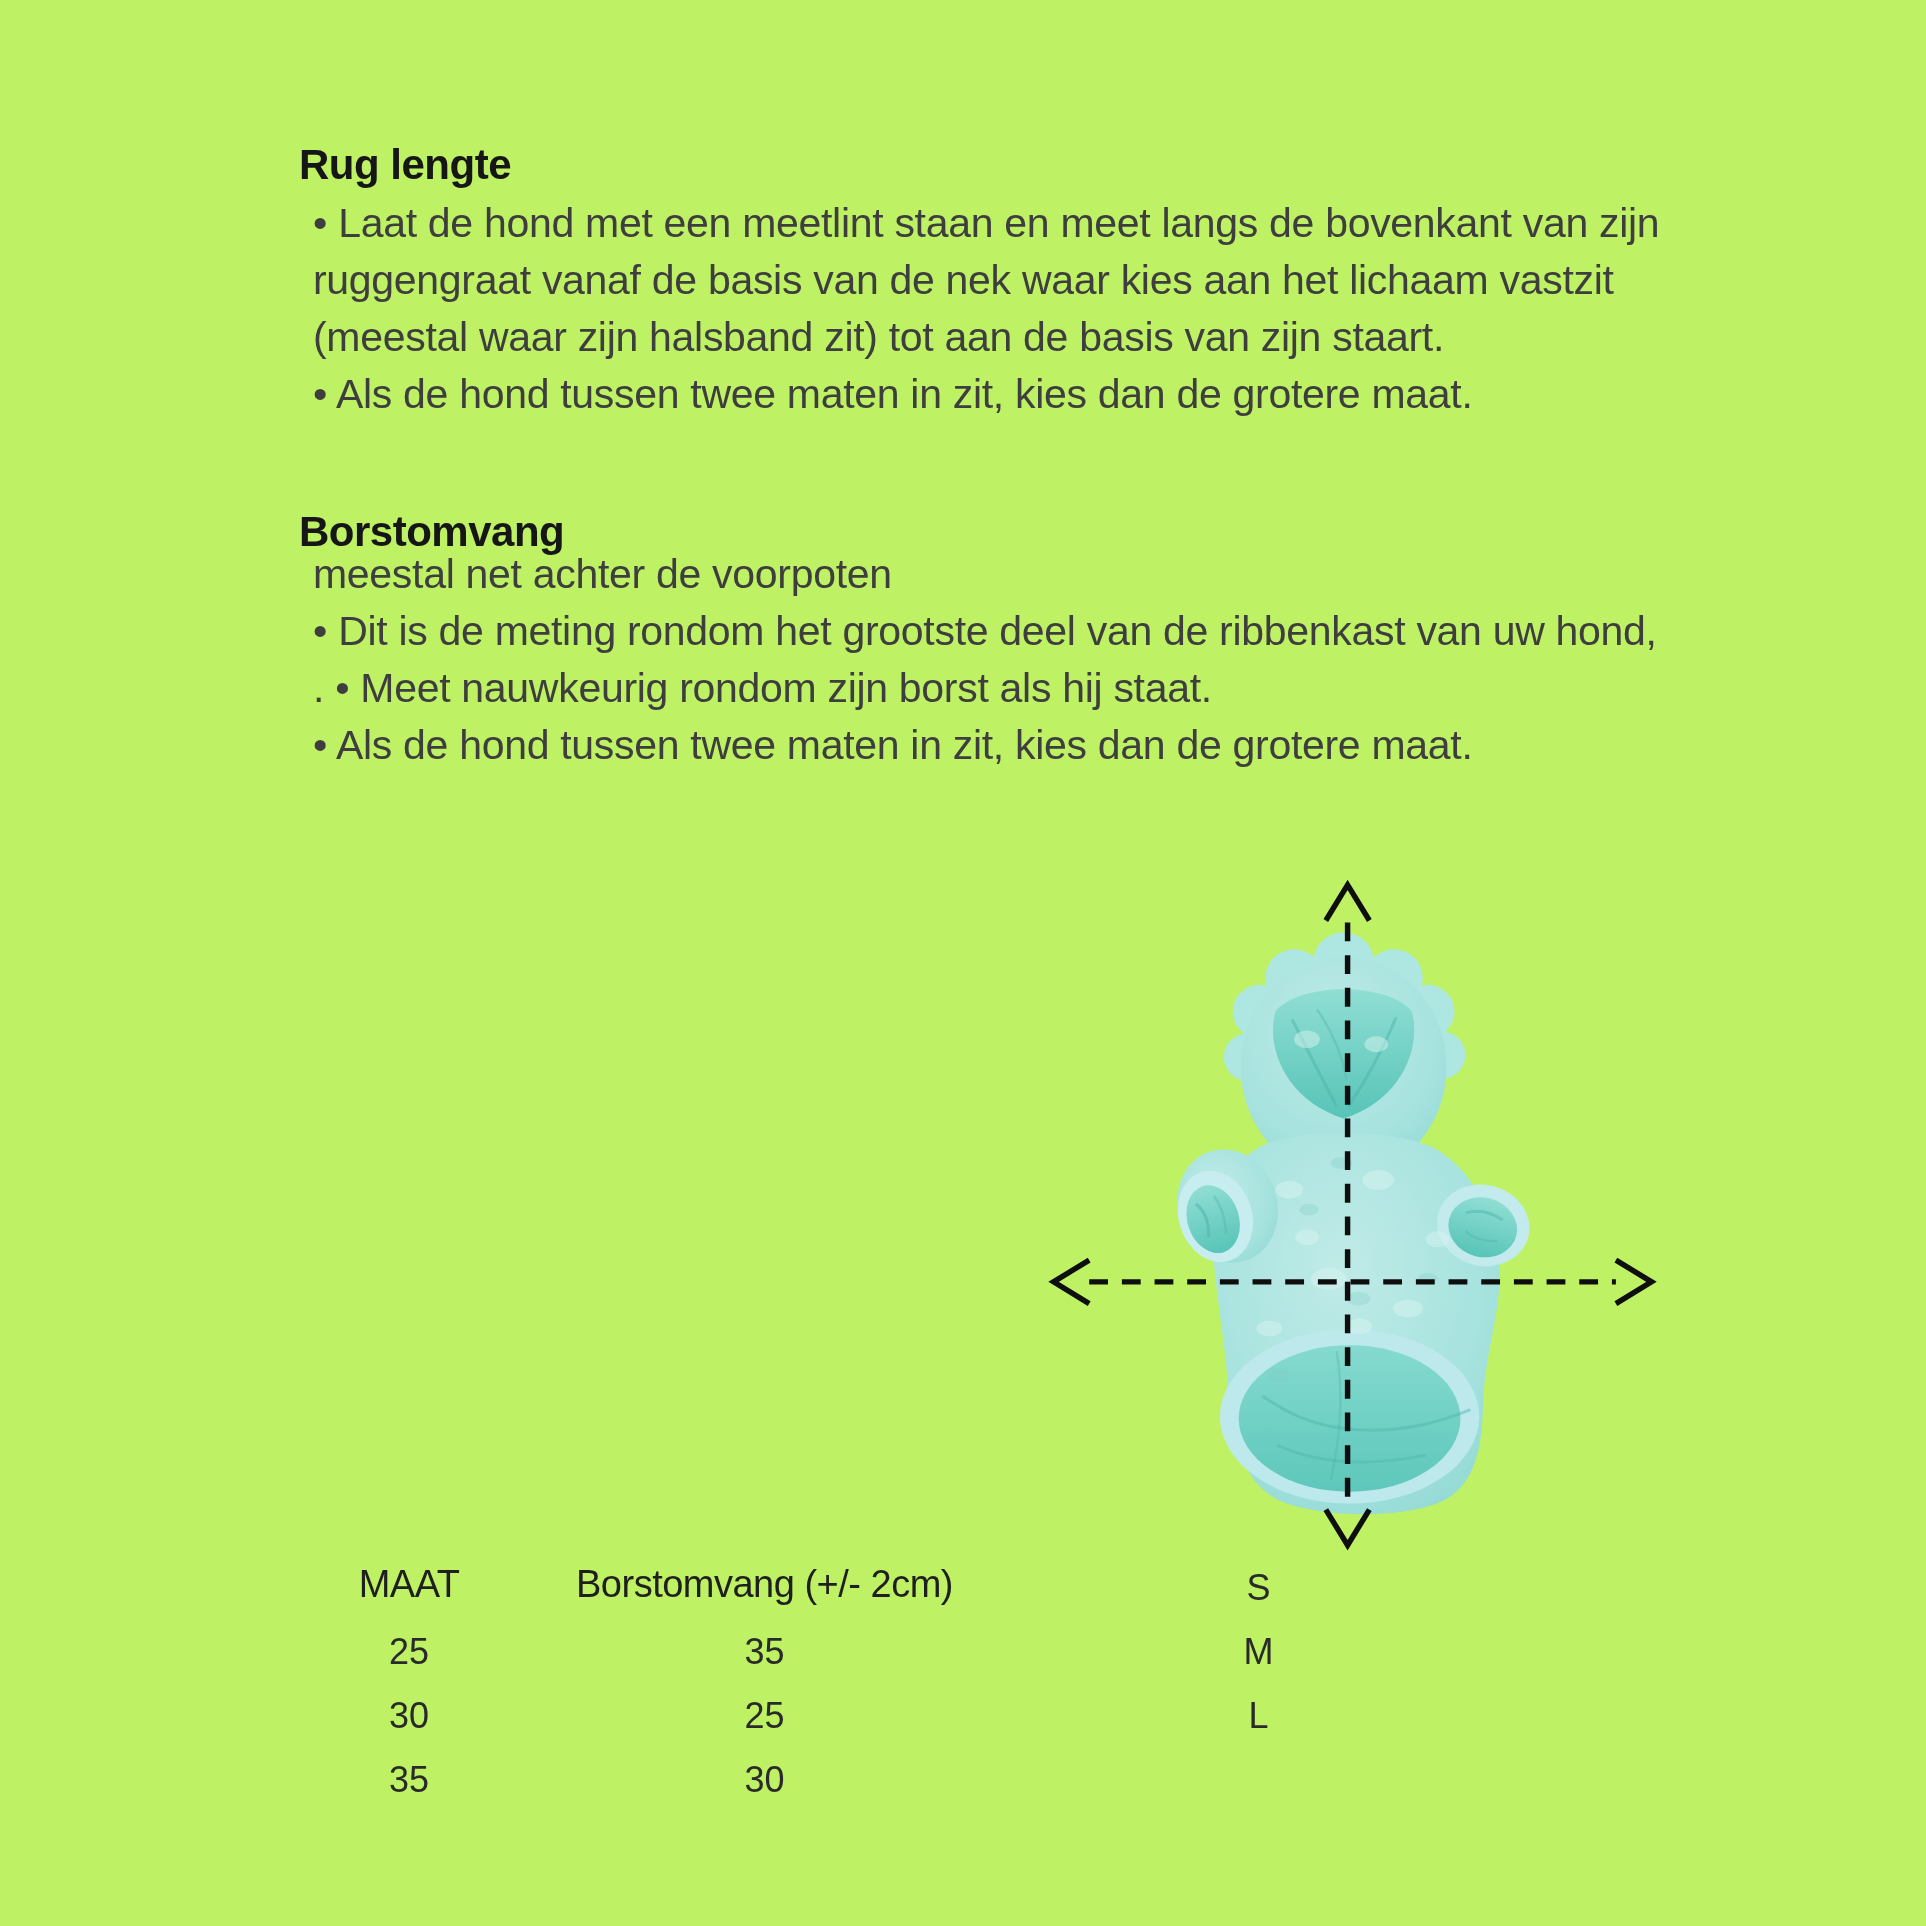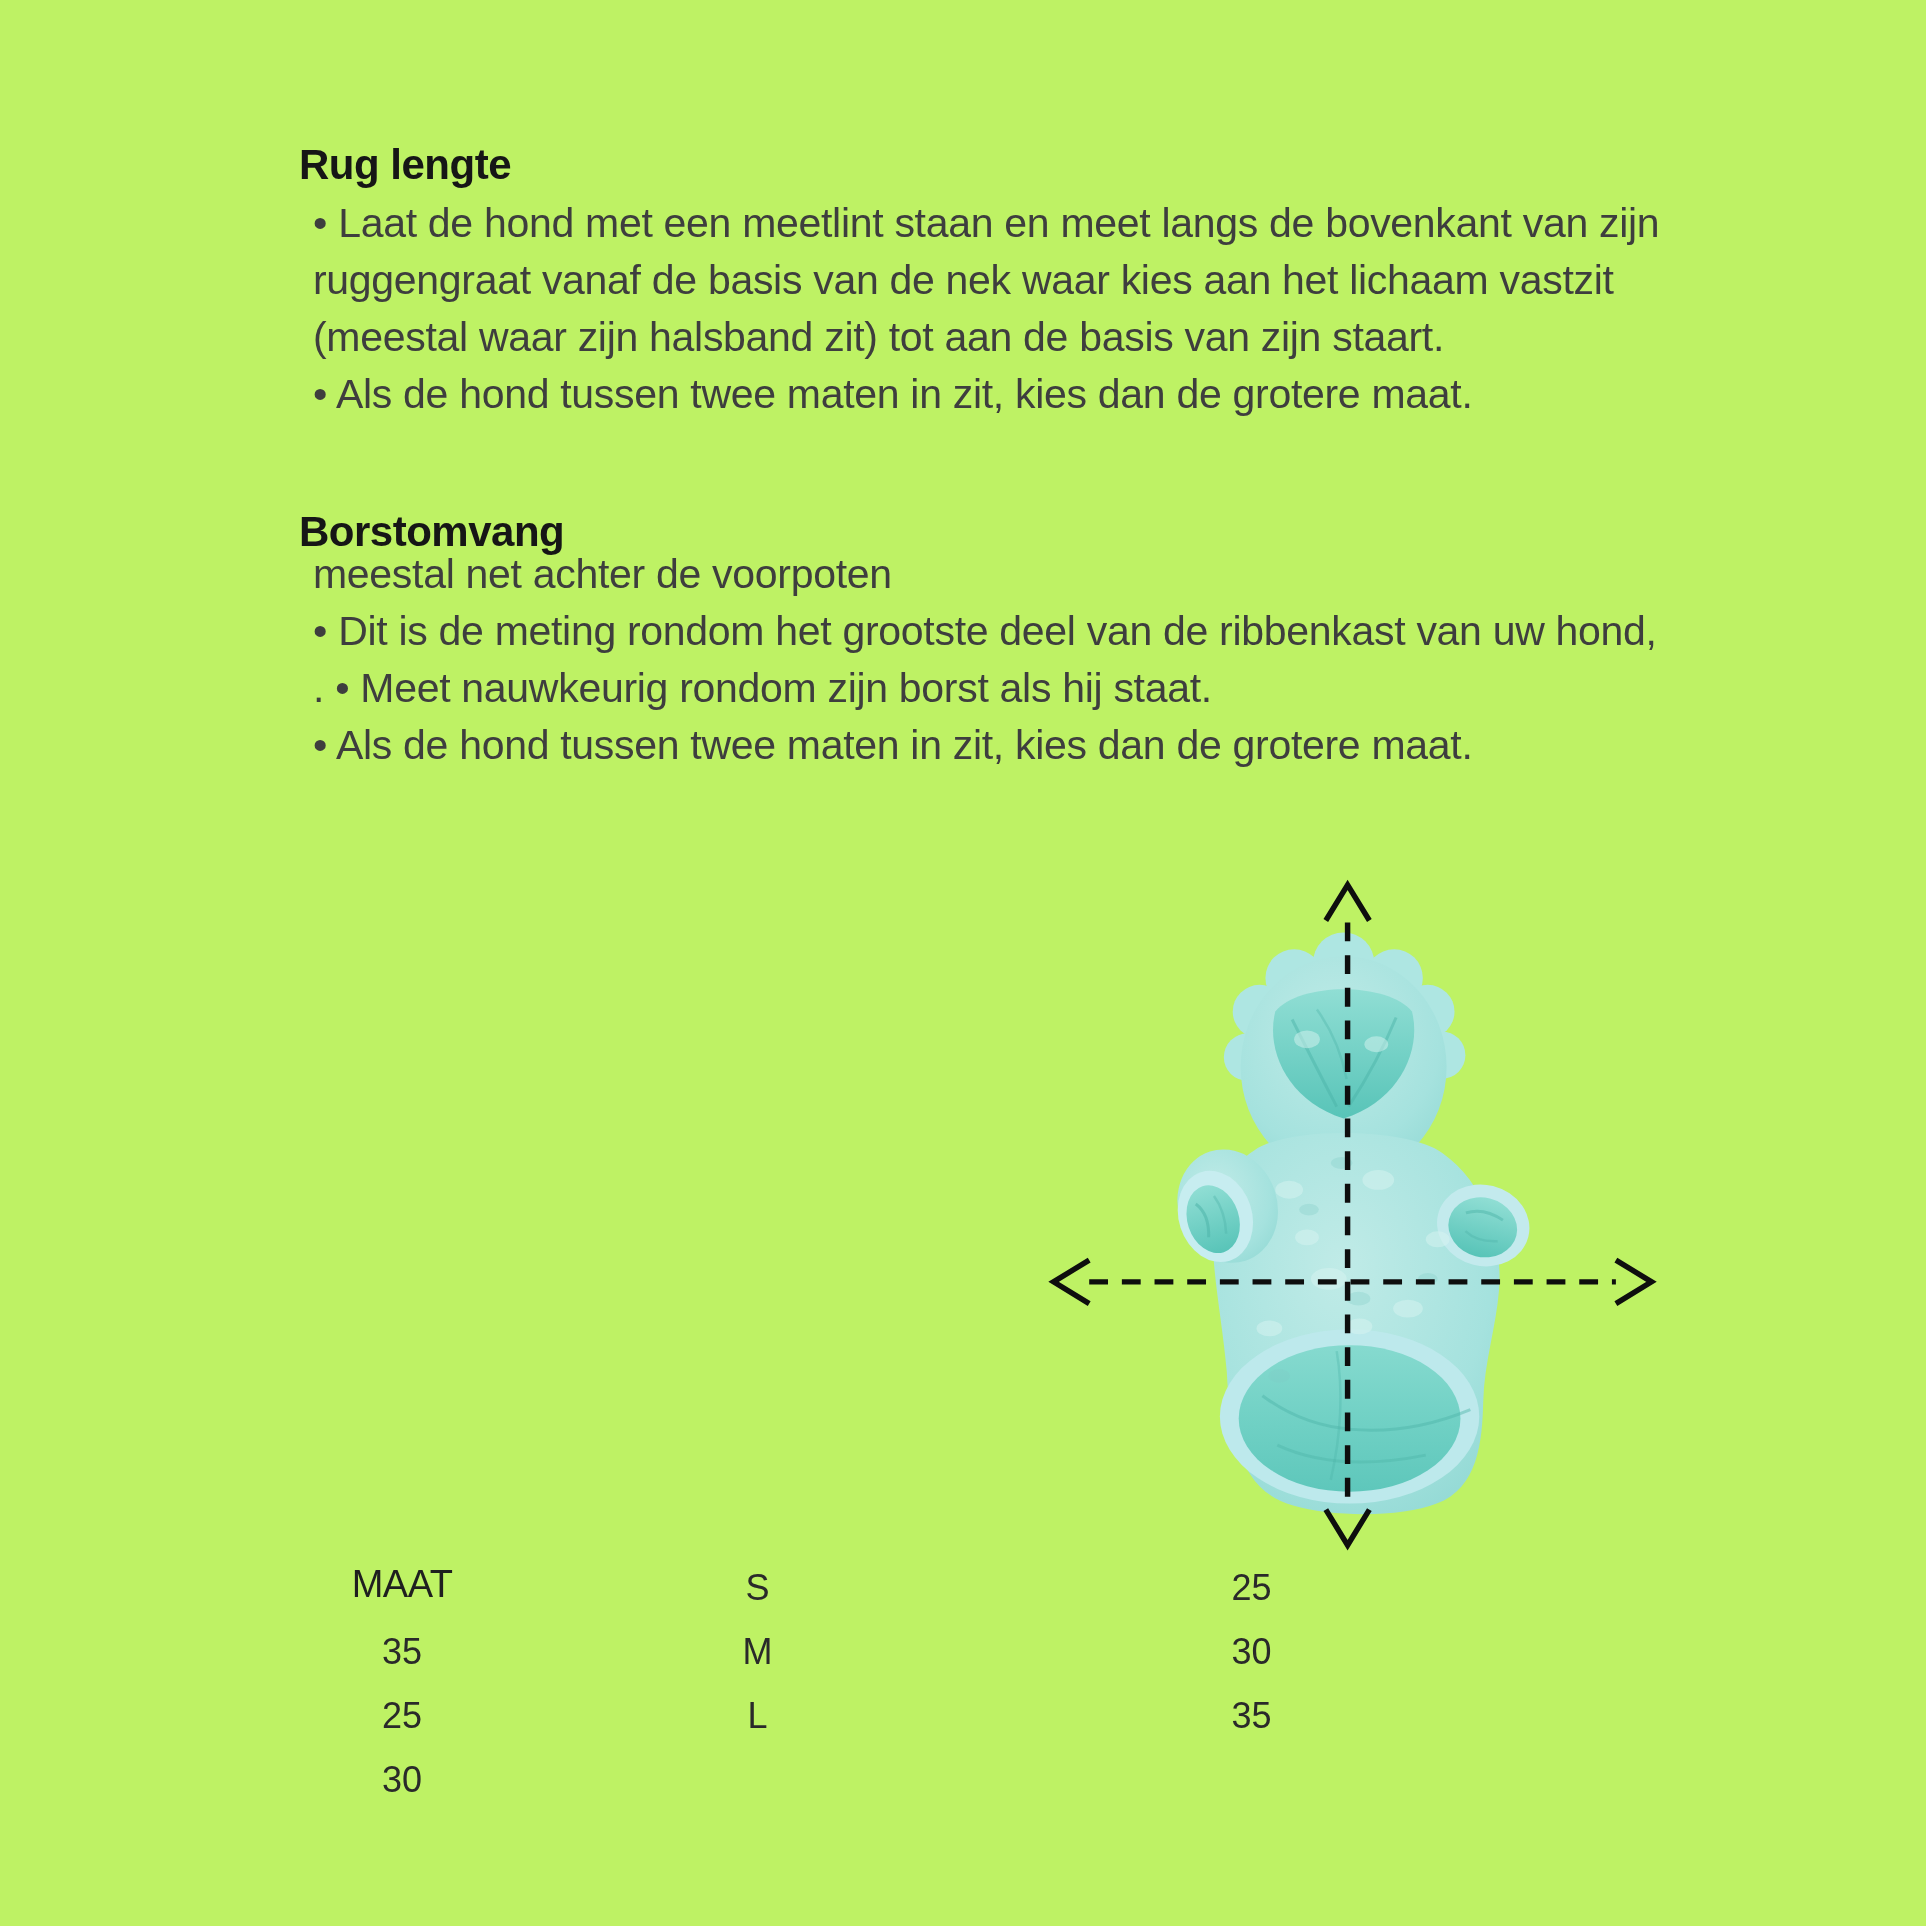--- a/index.html
+++ b/index.html
@@ -10,21 +10,21 @@
   .abs{position:absolute;}
   .heading{
     font-size:42px;font-weight:700;color:#161616;letter-spacing:-0.5px;white-space:nowrap;
   }
   .para-lines{position:absolute;left:313px;}
   .para-lines .line{
     font-size:41px;line-height:57px;color:#3e3e3e;letter-spacing:-0.3px;white-space:nowrap;
   }
   .figure-wrap{position:absolute;left:1010px;top:861px;width:693px;height:713px;}
   .size-table{
-    position:absolute;left:297px;top:1556px;width:1198px;
+    position:absolute;left:304px;top:1556px;width:1198px;
     display:grid;grid-template-columns:210px 501px 487px;grid-auto-rows:auto;
     color:#222222;
   }
   .size-table .hcell{
     height:57px;display:flex;align-items:center;justify-content:center;
     font-size:38px;color:#1f1f1f;white-space:nowrap;letter-spacing:-0.5px;
   }
   .size-table .cell{
     height:64px;display:flex;align-items:center;justify-content:center;
     font-size:36px;color:#2a2a2a;white-space:nowrap;
@@ -145,20 +145,21 @@
       <g stroke="#0e0e0e" stroke-width="5.5" fill="none" stroke-linejoin="miter">
         <line x1="80" y1="425" x2="612" y2="425" stroke-dasharray="19 14"></line>
         <polyline points="80,403 44,425 80,447"></polyline>
         <polyline points="612,403 648,425 612,447"></polyline>
       </g>
     </svg>
   </div>
 
   <div class="size-table">
     <div class="hcell">MAAT</div>
+    <div class="hcell">Borstomvang (+/- 2cm)</div>
 
     <div class="cell">S</div>
     <div class="cell">25</div>
     <div class="cell">35</div>
 
     <div class="cell">M</div>
     <div class="cell">30</div>
     <div class="cell">25</div>
 
     <div class="cell">L</div>

